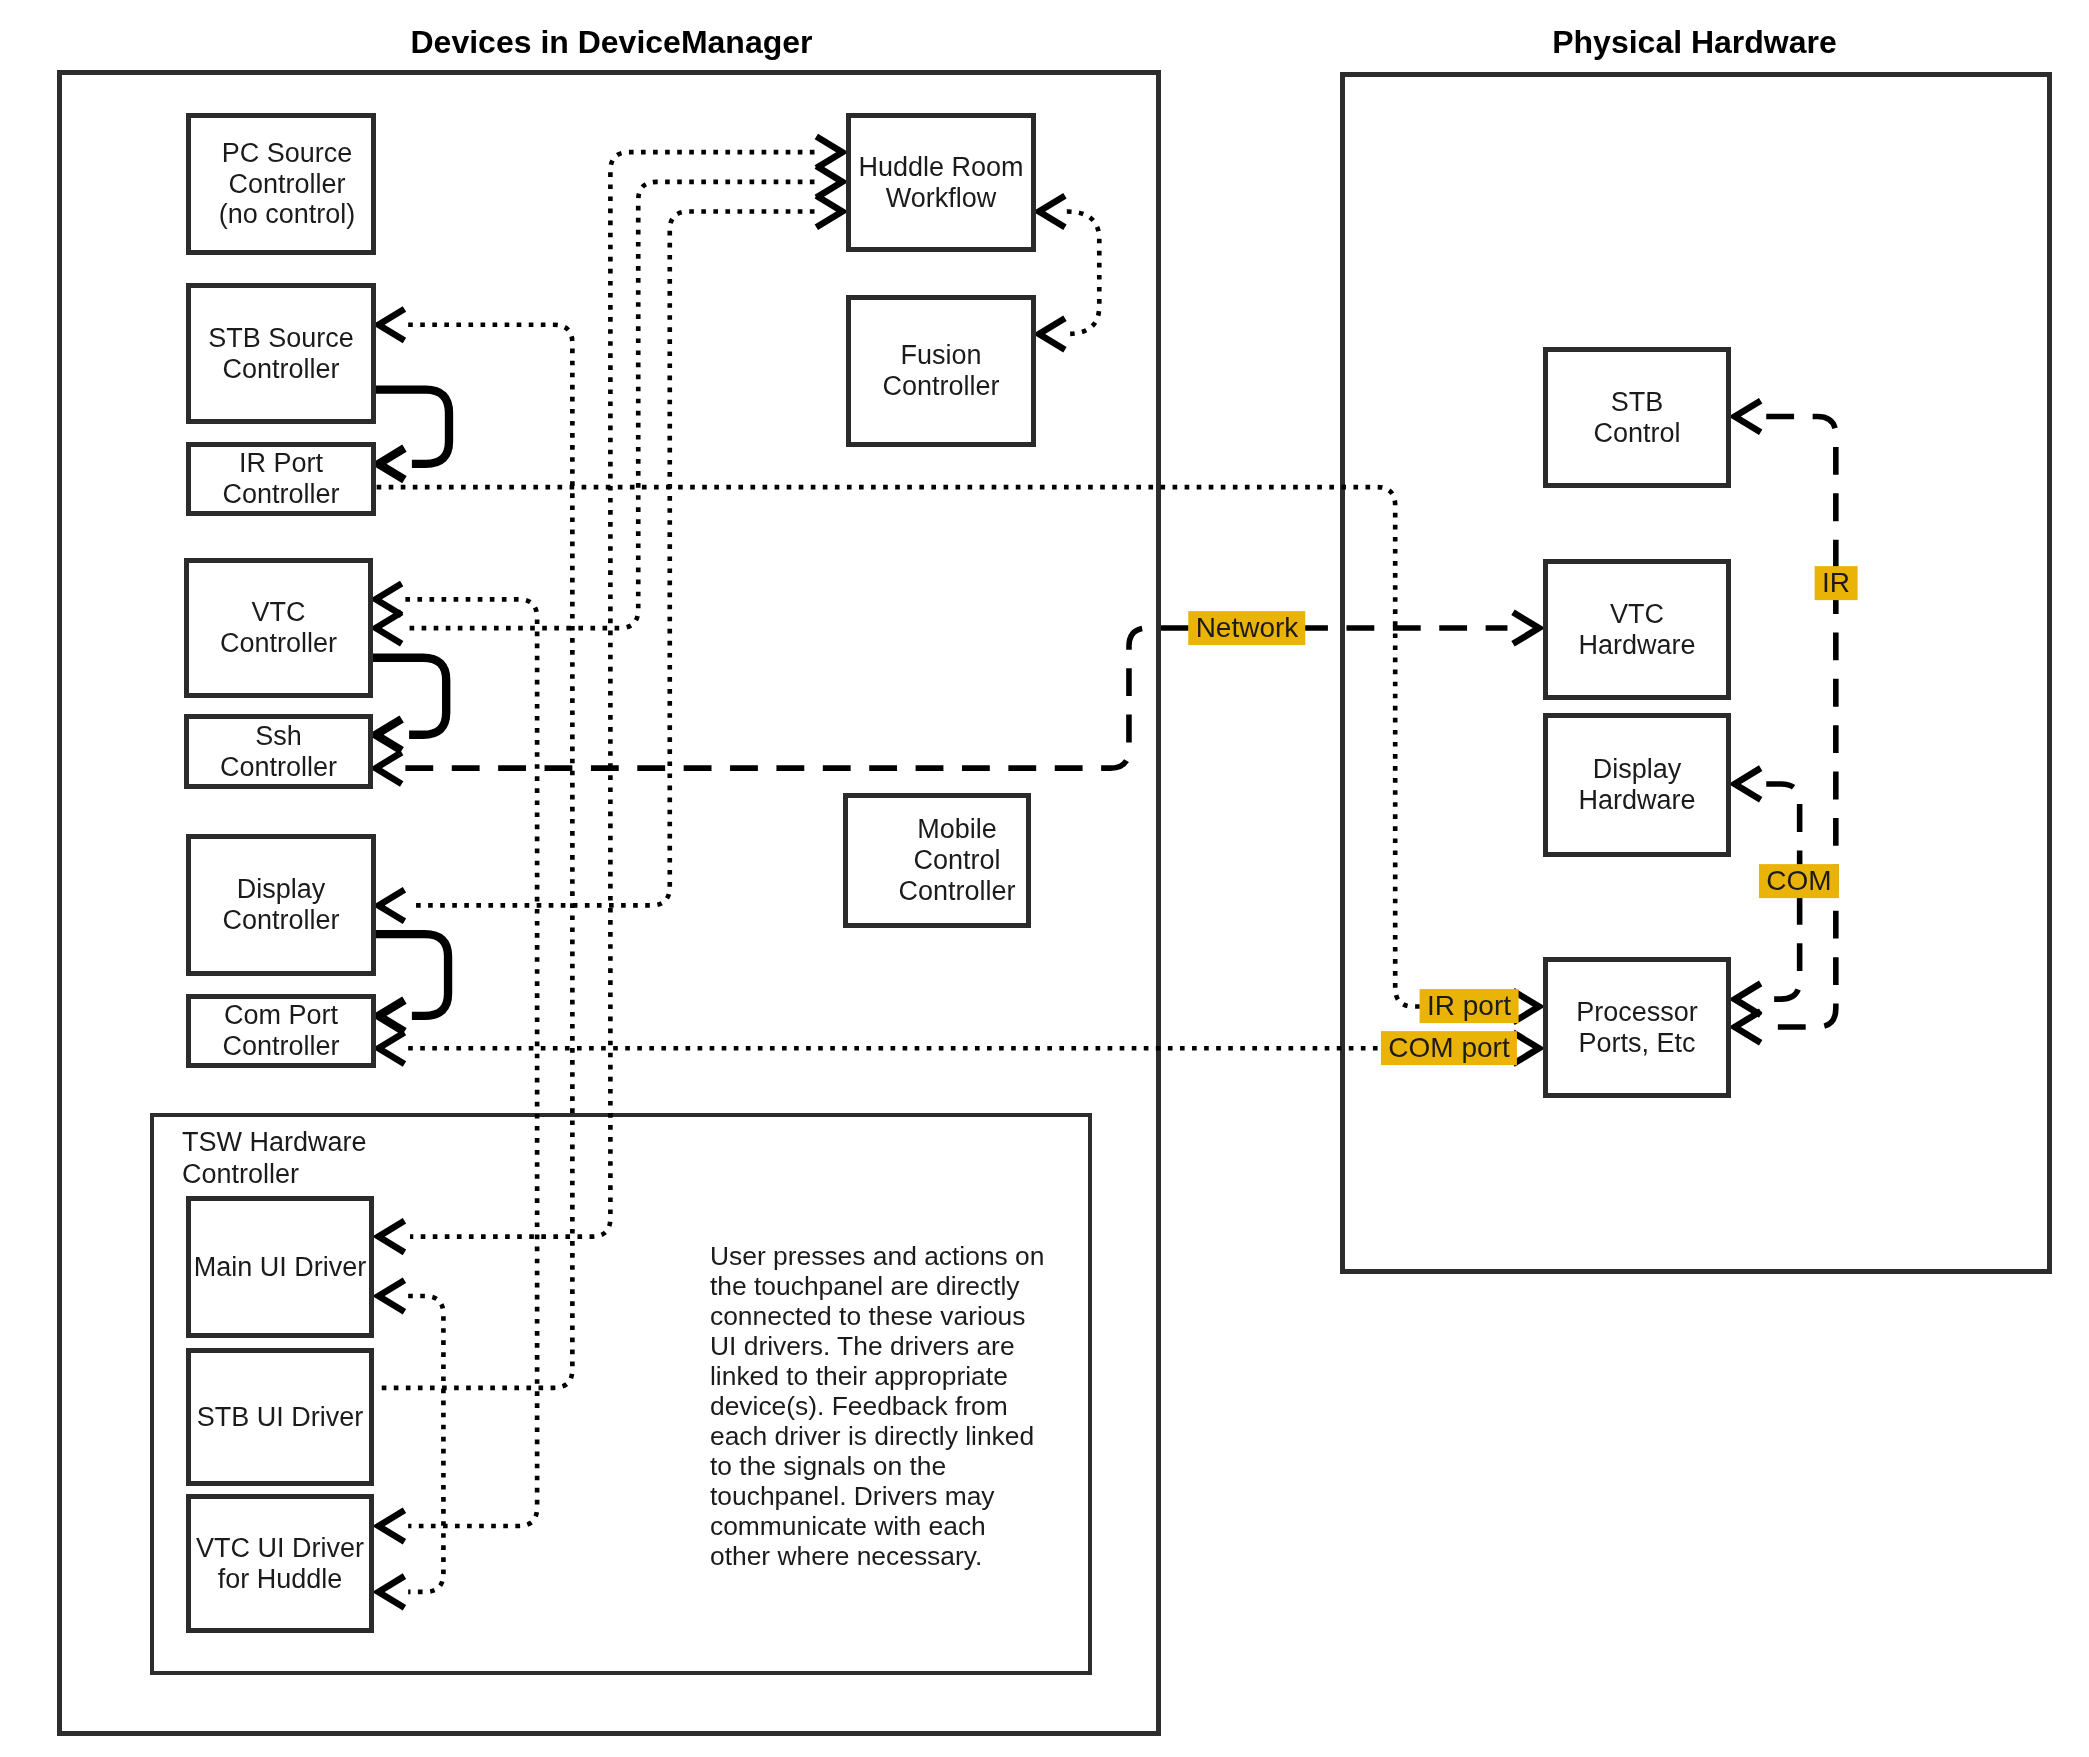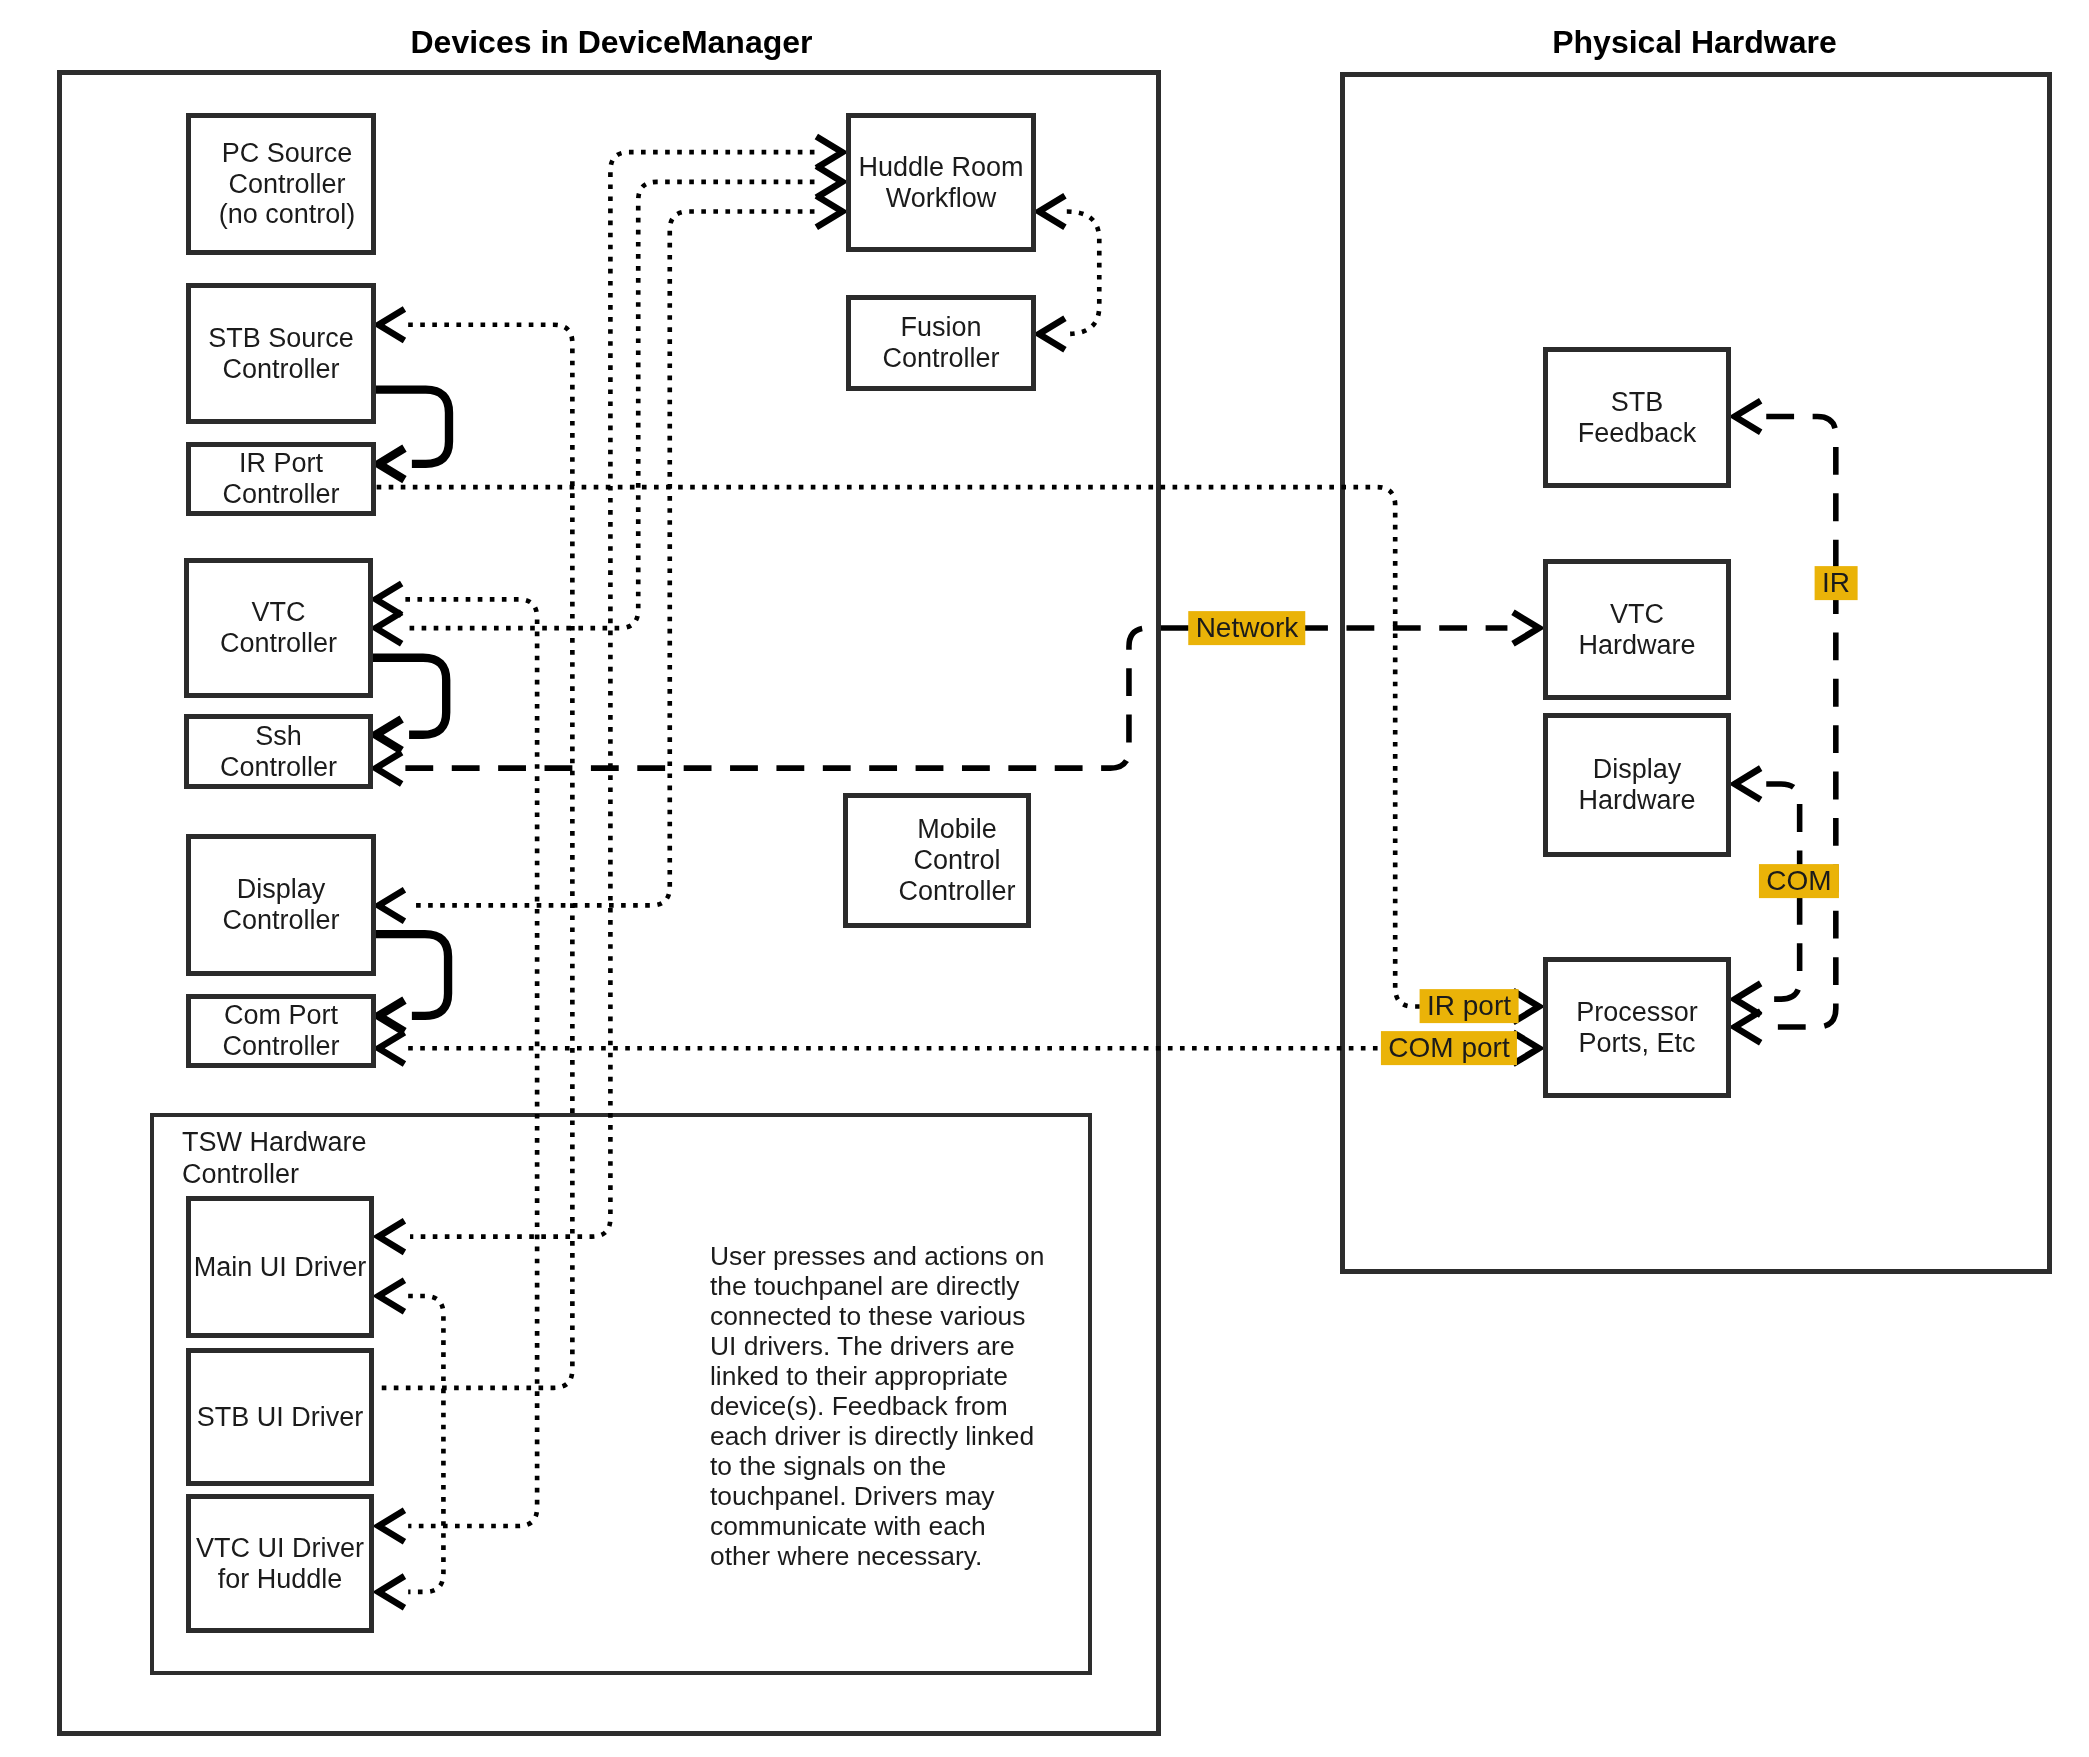--- a/index.html
+++ b/index.html
@@ -106,21 +106,21 @@
   <div class="node" style="left:184px;top:558px;width:189px;height:140px;"><span>VTC
 Controller</span></div>
   <div class="node" style="left:184px;top:714px;width:189px;height:75px;"><span>Ssh
 Controller</span></div>
   <div class="node" style="left:186px;top:834px;width:190px;height:142px;"><span>Display
 Controller</span></div>
   <div class="node" style="left:186px;top:994px;width:190px;height:74px;"><span>Com Port
 Controller</span></div>
   <div class="node" style="left:846px;top:113px;width:190px;height:139px;"><span>Huddle Room
 Workflow</span></div>
-  <div class="node" style="left:846px;top:295px;width:190px;height:96px;"><span>Fusion
+  <div class="node" style="left:846px;top:295px;width:190px;height:152px;"><span>Fusion
 Controller</span></div>
   <div class="node" style="left:843px;top:793px;width:188px;height:135px;padding-left:40px;"><span>Mobile Control
 Controller</span></div>
 
 
   <div class="node" style="left:186px;top:1196px;width:188px;height:142px;"><span>Main UI Driver</span></div>
   <div class="node" style="left:186px;top:1348px;width:188px;height:138px;"><span>STB UI Driver</span></div>
   <div class="node" style="left:186px;top:1494px;width:188px;height:139px;"><span>VTC UI Driver
 for Huddle</span></div>
 
@@ -130,21 +130,21 @@
 UI drivers.  The drivers are
 linked to their appropriate
 device(s). Feedback from
 each driver is directly linked
 to the signals on the
 touchpanel. Drivers may
 communicate with each
 other where necessary.</div>
 
   <div class="node" style="left:1543px;top:347px;width:188px;height:141px;"><span>STB
-Feedback</span></div>
+Control</span></div>
   <div class="node" style="left:1543px;top:559px;width:188px;height:141px;"><span>VTC
 Hardware</span></div>
   <div class="node" style="left:1543px;top:713px;width:188px;height:144px;"><span>Display
 Hardware</span></div>
   <div class="node" style="left:1543px;top:957px;width:188px;height:141px;"><span>Processor
 Ports, Etc</span></div>
 
   <div class="edge-label" style="left:1247px;top:628px;">Network</div>
   <div class="edge-label" style="left:1836px;top:583px;">IR</div>
   <div class="edge-label" style="left:1799px;top:881px;">COM</div>

